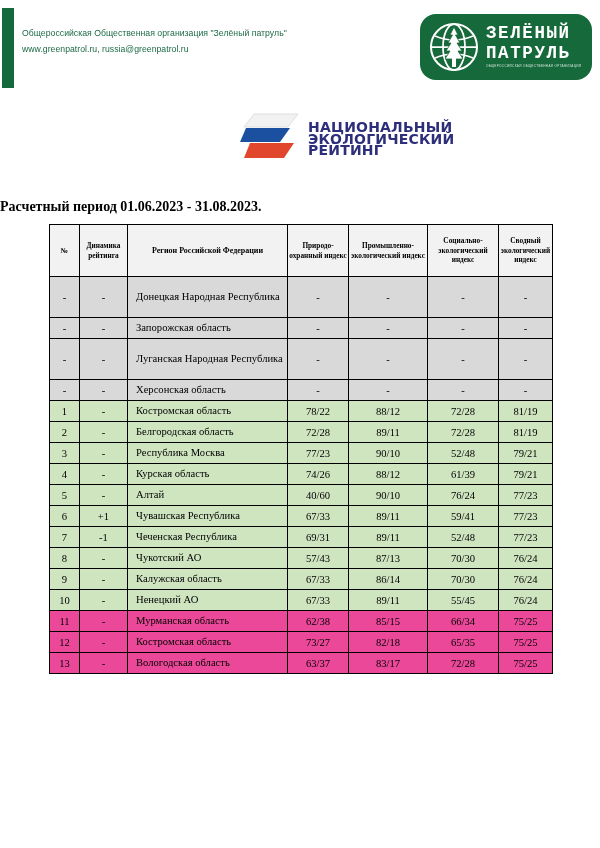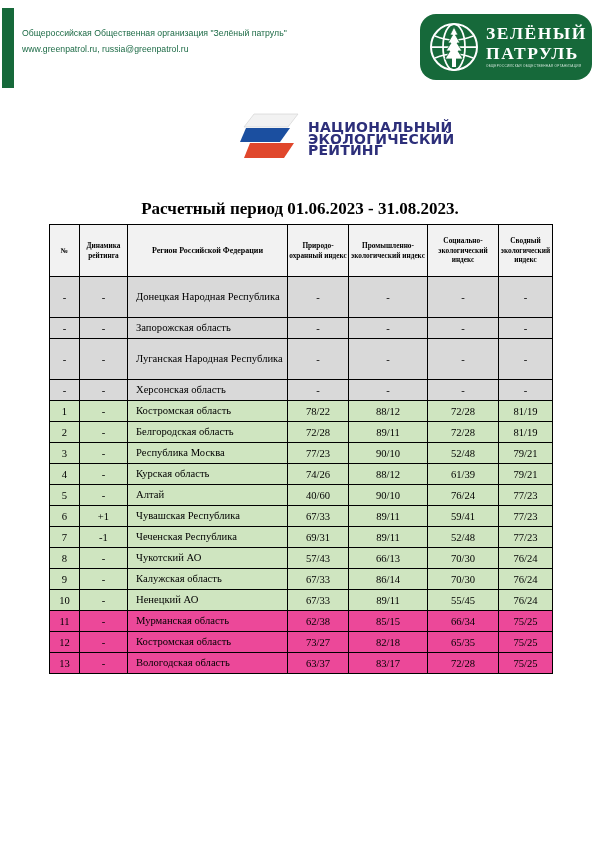--- a/index.html
+++ b/index.html
@@ -64,21 +64,21 @@
   }
   .gp-words {
     margin-left: 7px;
     color: #ffffff;
     line-height: 1;
   }
   .gp-w1, .gp-w2 {
     font-size: 17.5px;
     font-weight: bold;
     letter-spacing: 1.6px;
-    font-family: Liberation Serif, serif;
+    font-family: Liberation Mono, monospace;
   }
   .gp-w2 { margin-top: 2px; }
   .gp-sub {
     font-size: 3.1px;
     letter-spacing: 0.34px;
     margin-top: 3px;
     color: #cfe4d8;
     white-space: nowrap;
   }
 
@@ -110,24 +110,23 @@
     letter-spacing: 0.2px;
     font-family: "DejaVu Sans", sans-serif;
   }
 
   
   .period-title {
     position: absolute;
     left: 0;
     top: 199px;
     width: 600px;
-    text-align: center;
     font-family: "Liberation Serif", serif;
     font-weight: bold;
-    font-size: 17px;
+    font-size: 14px;
     color: #000;
   }
 
   
   .table-wrap {
     position: absolute;
     left: 49px;
     top: 224px;
     width: 503px;
   }
@@ -347,21 +346,21 @@
           <td>69/31</td>
           <td>89/11</td>
           <td>52/48</td>
           <td>77/23</td>
         </tr>
         <tr class="green">
           <td>8</td>
           <td>-</td>
           <td class="region">Чукотский АО</td>
           <td>57/43</td>
-          <td>66/13</td>
+          <td>87/13</td>
           <td>70/30</td>
           <td>76/24</td>
         </tr>
         <tr class="green">
           <td>9</td>
           <td>-</td>
           <td class="region">Калужская область</td>
           <td>67/33</td>
           <td>86/14</td>
           <td>70/30</td>

